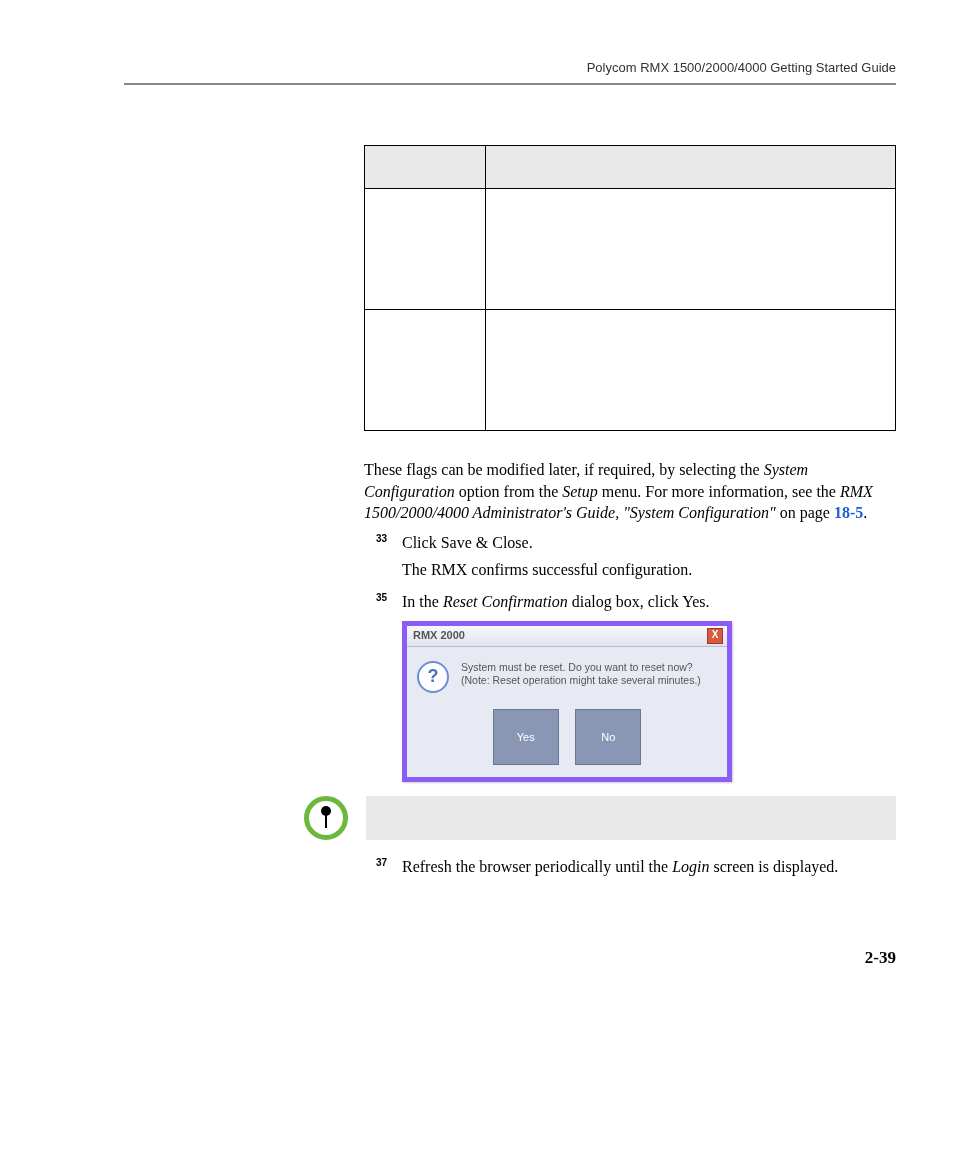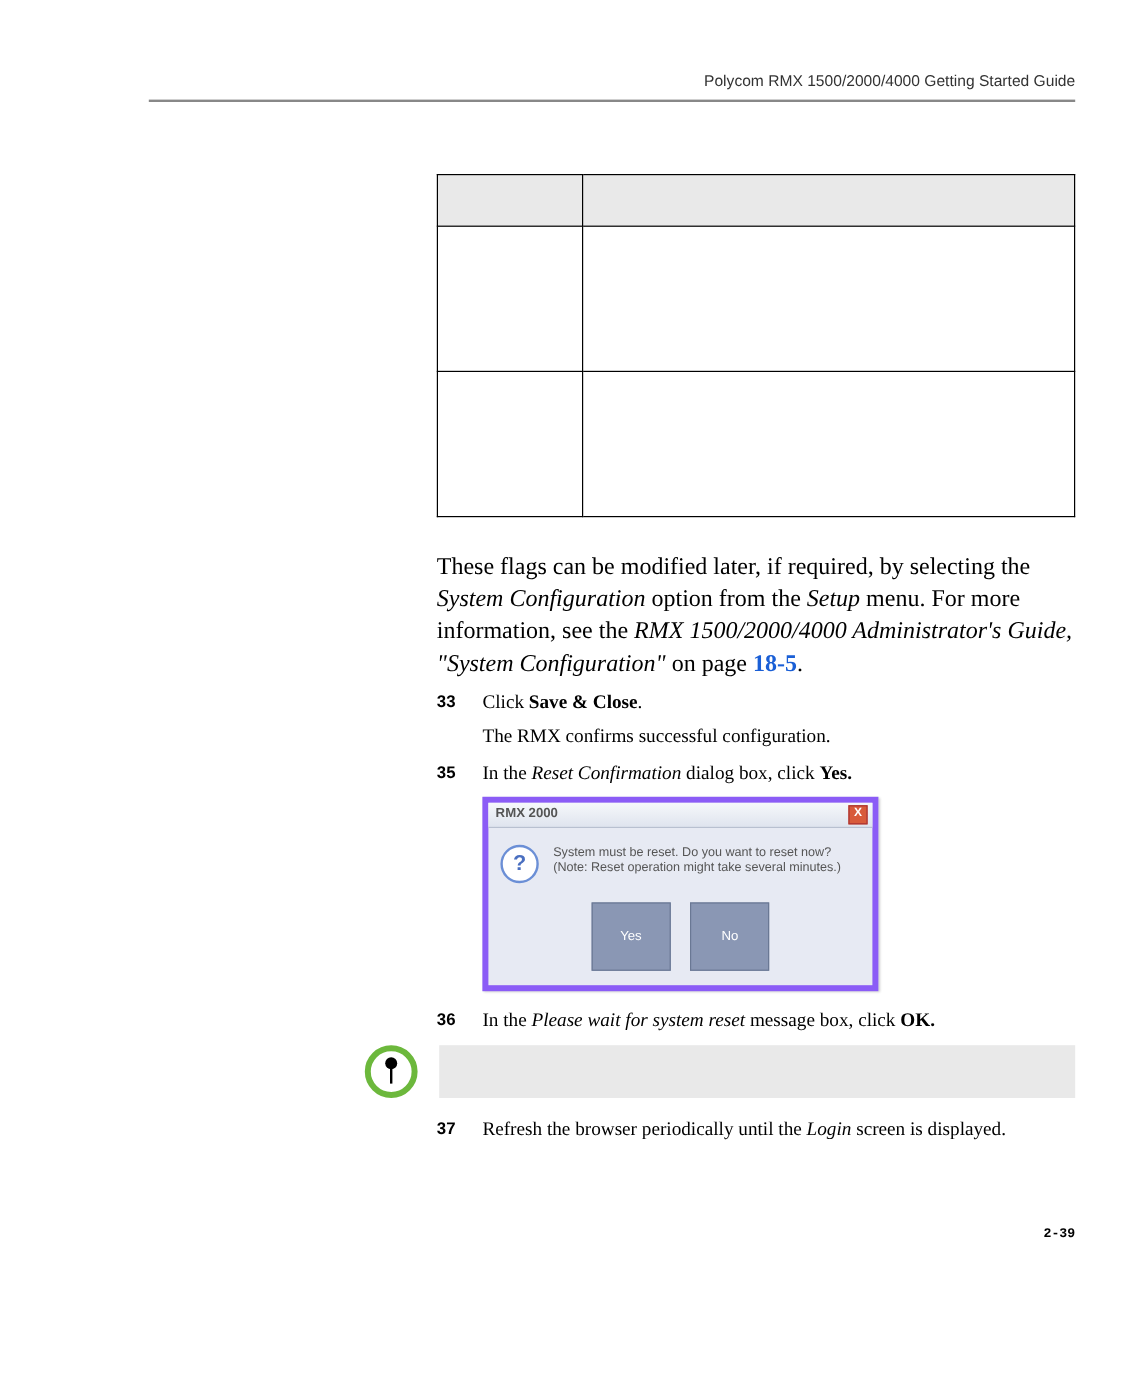--- a/index.html
+++ b/index.html
@@ -40,46 +40,46 @@
     border: 1.5px solid #000;
     padding: 0;
   }
   table.grid th {
     background: #e9e9e9;
     height: 42px;
   }
   table.grid th.c1 { width: 120px; }
   table.grid td { height: 120px; }
   p.body {
-    font-size: 20px;
+    font-size: 16px;
     line-height: 1.35;
     margin: 0 0 4px 0;
   }
   .italic { font-style: italic; }
-  .bold { font-weight: bold; }
+  .bold { font-weight: normal; }
   .link { color: #1a5fd6; font-weight: bold; }
   ol.steps {
     list-style: none;
     padding: 0;
     margin: 8px 0 0 0;
   }
   ol.steps > li {
     position: relative;
     padding-left: 38px;
     margin-bottom: 10px;
     font-size: 16px;
     line-height: 1.35;
   }
   ol.steps > li .num {
     position: absolute;
-    left: 0;
+    left: 12px;
     top: 0;
     font-family: Arial, sans-serif;
     font-weight: bold;
-    font-size: 14px;
+    font-size: 10px;
   }
   ol.steps > li p {
     margin: 6px 0 0 0;
     font-size: 16px;
   }
   
   .dialog-wrap {
     margin: 8px 0 14px 0;
   }
   .dialog {
@@ -185,23 +185,23 @@
     height: 14px;
     background: #000;
   }
   .note-band {
     flex: 1;
     height: 44px;
     background: #e9e9e9;
   }
   .page-num {
     text-align: right;
-    font-family: Liberation Mono, monospace;
-    font-weight: bold;
-    font-size: 11px;
+    font-family: Liberation Serif, serif;
+    font-weight: bold;
+    font-size: 17px;
     margin-top: 70px;
   }
 </style>
 </head>
 <body>
 
 <div class="page">
   <div class="header-right">Polycom RMX 1500/2000/4000 Getting Started Guide</div>
   <hr class="hr">
 
@@ -251,24 +251,20 @@
                 <span>(Note: Reset operation might take several minutes.)</span>
               </div>
             </div>
             <div class="dialog-btns">
               <span class="dialog-btn">Yes</span>
               <span class="dialog-btn">No</span>
             </div>
           </div>
         </div>
       </li>
-      <li>
-        <span class="num">36</span>
-        <span>In the </span><span class="italic">Please wait for system reset</span><span> message box, click </span><span class="bold">OK.</span>
-      </li>
     </ol>
 
     <div class="note-row">
       <div class="pin-icon">
         <div class="pin"></div>
           <div class="stem"></div>
       </div>
       <div class="note-band"></div>
     </div>
 

